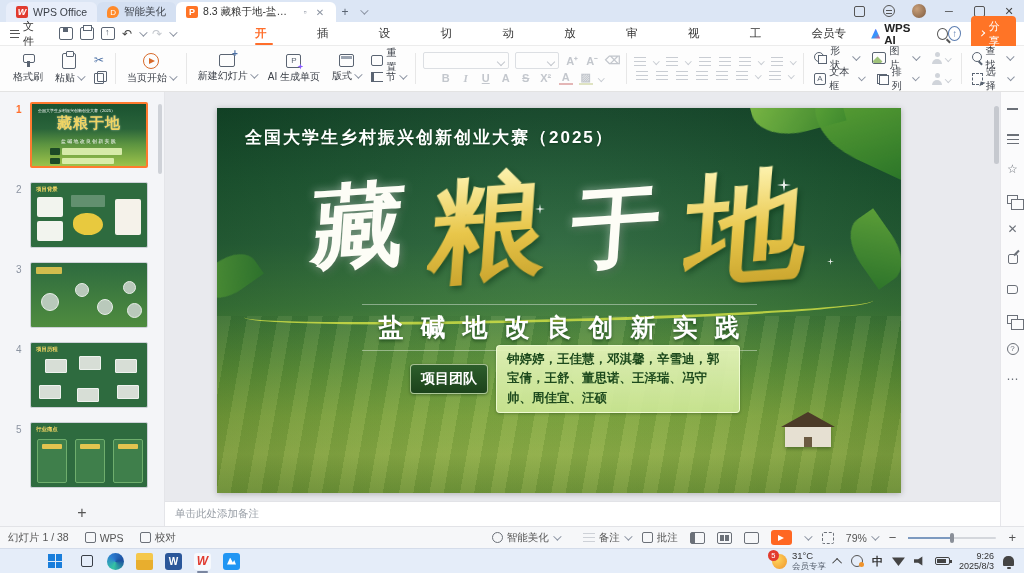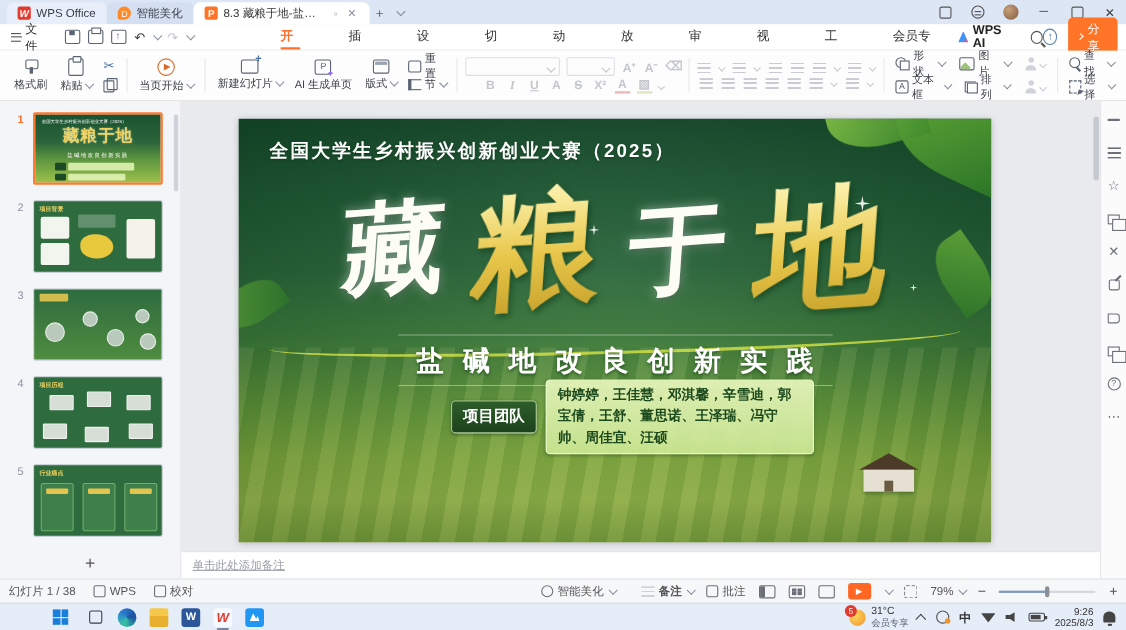--- a/index.html
+++ b/index.html
@@ -148,21 +148,21 @@
   .t3 .goldblk { position:absolute; left:5px; top:4px; width:26px; height:7px; background:#e3c44f; border-radius:1px; opacity:.9; }
   .t3 .c { position:absolute; border-radius:50%; background:#b9c9bb; border:1px solid #e7eee7; }
   .t4 .ph { position:absolute; width:22px; height:14px; background:#d7ded6; border:1px solid #eef2ee; border-radius:1px; }
   .t5 .col { position:absolute; top:16px; width:30px; height:44px; background:#3f7f4b; border:1px solid #6fae6d; border-radius:2px; }
   .t5 .col::before { content:""; position:absolute; left:4px; top:4px; right:4px; height:5px; background:#e3c44f; border-radius:1px; }
 
   
   .canvas-col { flex:1; display:flex; flex-direction:column; position:relative; }
   .canvas { flex:1; position:relative; background:#e9eaee; }
   .v-scroll { position:absolute; right:1px; top:14px; width:5px; height:58px; background:#c6c9cf; border-radius:3px; }
-  .notesbar { height:25px; background:#fff; border-top:1px solid #e2e3e7; display:flex; align-items:center; padding-left:10px; font-size:10.5px; color:#9aa0a8;text-decoration:underline; }
+  .notesbar { height:25px; background:#fff; border-top:1px solid #e2e3e7; display:flex; align-items:center; padding-left:10px; font-size:10.5px; color:#9aa0a8; }
   .rightpanel { width:24px; background:#fbfbfc; border-left:1px solid #e6e6ea; display:flex; flex-direction:column; align-items:center; padding-top:10px; gap:16px; }
   .rp { width:14px; height:14px; display:flex; align-items:center; justify-content:center; color:#6b7078; font-size:12px; }
   .rp-line { width:11px; height:1.6px; background:#6b7078; }
   .rp-tune { width:12px; height:10px; background:repeating-linear-gradient(#6b7078 0 1.5px, transparent 1.5px 4.5px); }
   .rp-box2 { width:11px; height:9px; border:1.2px solid #6b7078; position:relative; }
   .rp-box2::after { content:""; position:absolute; left:3px; top:3px; width:11px; height:9px; border:1.2px solid #6b7078; background:#fbfbfc; }
   .rp-pen { width:10px; height:10px; border:1.2px solid #6b7078; border-radius:2px; position:relative; }
   .rp-pen::after { content:""; position:absolute; right:-3px; top:-3px; width:7px; height:2px; background:#6b7078; transform:rotate(-45deg); }
   .rp-book { width:11px; height:9px; border:1.2px solid #6b7078; border-radius:1px 3px 3px 1px; }
   .rp-help { width:12px; height:12px; border:1.2px solid #6b7078; border-radius:50%; font-size:8px; line-height:10px; text-align:center; color:#6b7078; }
@@ -644,21 +644,21 @@
     <span class="st-item">
         <span class="st-ico"></span>
         <span>校对</span>
       </span>
     <div class="st-right">
       <span class="st-item" style="margin:12px;">
           <span class="magic-ico"></span>
           <span>智能美化</span>
           <span class="chev"></span>
         </span>
-      <span class="st-item" style="margin:0;font-weight:bold;">
+      <span class="st-item" style="margin:0;">
           <span class="plines" style="opacity:.9"></span>
           <span>备注</span>
           <span class="chev"></span>
         </span>
       <span class="st-item" style="margin:0;">
           <span class="st-ico"></span>
           <span>批注</span>
         </span>
       <span class="view-ico normal"></span>
       <span class="view-ico grid"></span>

